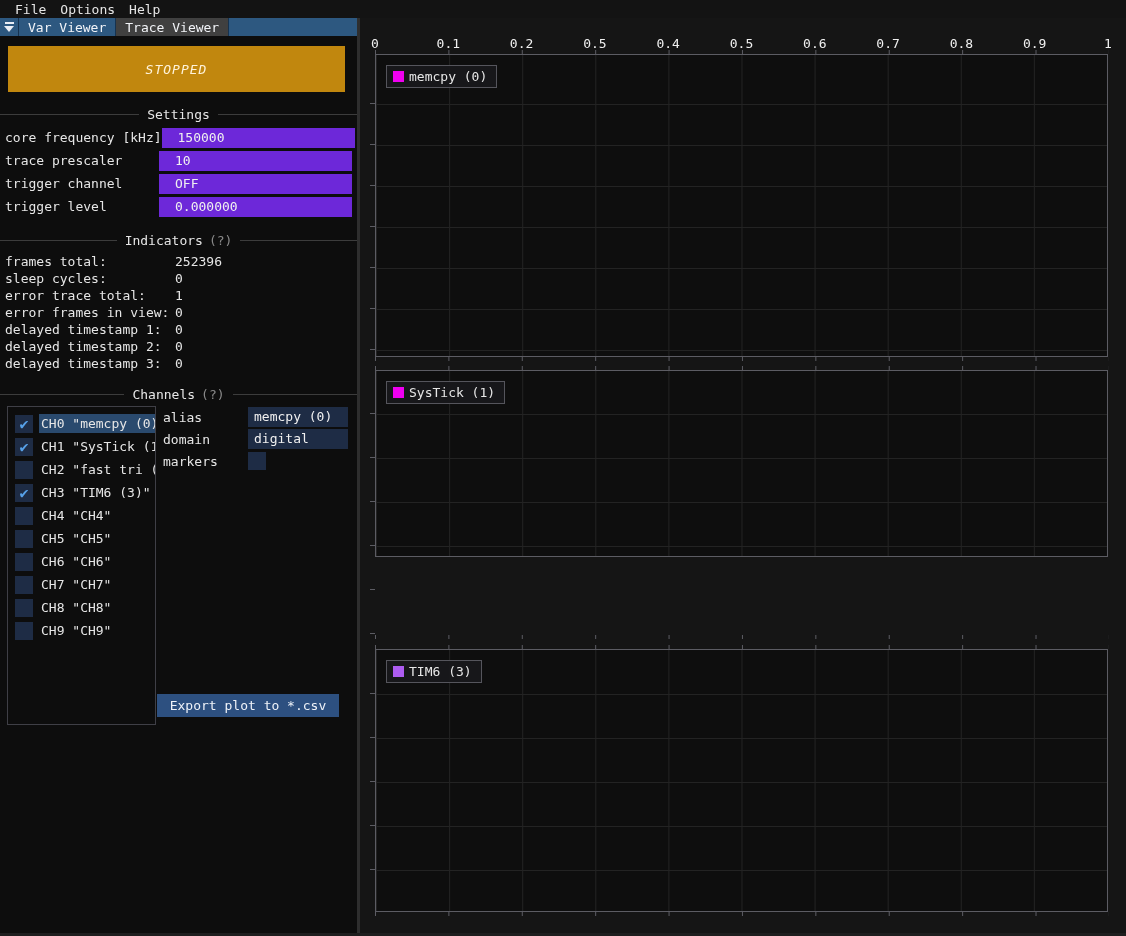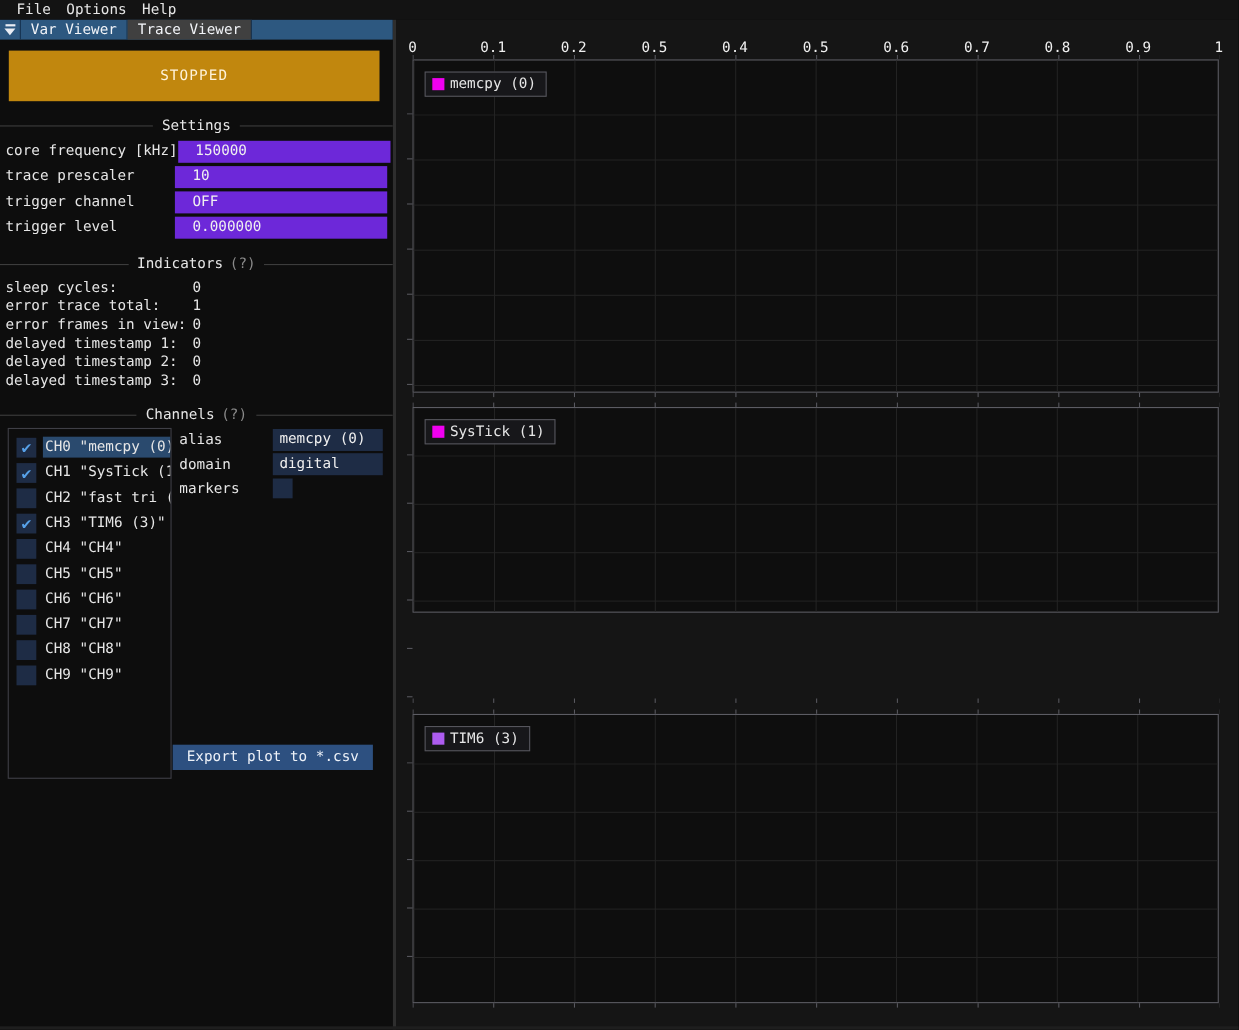--- a/index.html
+++ b/index.html
@@ -19,21 +19,21 @@
   
   .tabbar { height:18px; background:#2d5880; display:flex; align-items:stretch; }
   .tab-collapse { width:19px; display:flex; flex-direction:column; align-items:center; justify-content:center; border-right:1px solid #16324f; }
   .tc-bar { width:9px; height:2px; background:#e9edf4; margin-bottom:2px; }
   .tc-tri { width:0; height:0; border-left:5px solid transparent; border-right:5px solid transparent; border-top:6px solid #e9edf4; }
   .tab { padding:1px 9px; display:flex; align-items:center; border-right:1px solid #16324f; color:#f2f4f8; }
   .tab.active { background:#404040; }
 
   
   .stopped-btn { margin:10px 12px 0 8px; height:46px; background:#c1870e; color:#fff3da;
-    display:flex; align-items:center; justify-content:center; letter-spacing:1px; cursor:pointer; }
+    display:flex; align-items:center; justify-content:center; letter-spacing:1px; cursor:pointer;font-style:italic; }
 
   
   .sec-header { display:flex; align-items:center; margin-top:14px; height:16px; }
   .sec-header .line { flex:1; height:1px; background:#3c3c3c; }
   .sec-header .txt { padding:0 8px; white-space:nowrap; }
   .sec-header .help { color:#8a8a8a; margin-left:6px; }
 
   
   .fields { margin-top:4px; }
   .field-row { display:flex; align-items:center; height:23px; padding:0 5px; }
@@ -138,20 +138,24 @@
       </div>
     </div>
 
     <div class="sec-header">
       <div class="line"></div>
       <div class="txt"><span>Indicators</span><span class="help">(?)</span></div>
       <div class="line"></div>
     </div>
 
     <div class="ind-rows">
+      <div class="ind-row">
+          <span class="lbl">frames total:</span>
+          <span>252396</span>
+        </div>
       <div class="ind-row">
           <span class="lbl">sleep cycles:</span>
           <span>0</span>
         </div>
       <div class="ind-row">
           <span class="lbl">error trace total:</span>
           <span>1</span>
         </div>
       <div class="ind-row">
           <span class="lbl">error frames in view:</span>

